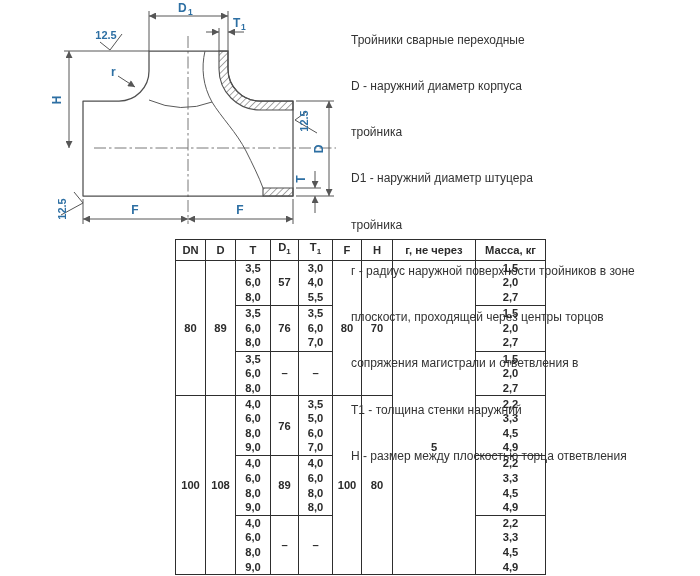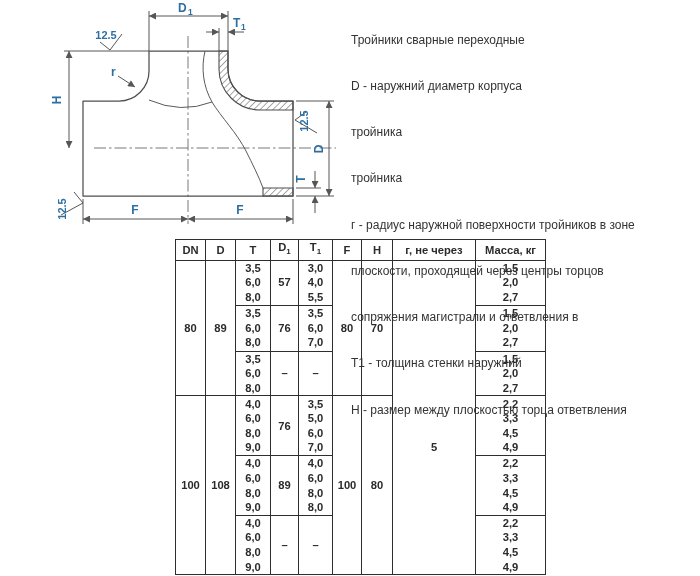--- a/index.html
+++ b/index.html
@@ -93,20 +93,21 @@
   <text class="dim-text" x="305" y="179" text-anchor="middle" transform="rotate(-90 305 179)">T</text>
   <text class="dim-text" x="111" y="76">r</text>
   <text class="dim-text" x="135" y="214" text-anchor="middle">F</text>
   <text class="dim-text" x="240" y="214" text-anchor="middle">F</text>
 </svg>
 
 <div class="legend">
   <div>Тройники сварные переходные</div>
   <div>D - наружний диаметр корпуса</div>
   <div>тройника</div>
+  <div>D1 - наружний диаметр штуцера</div>
   <div>тройника</div>
   <div>г - радиус наружной поверхности тройников в зоне</div>
   <div>плоскости, проходящей через центры торцов</div>
   <div>сопряжения магистрали и ответвления в</div>
   <div>Т1 - толщина стенки наружний</div>
   <div>Н - размер между плоскостью торца ответвления</div>
   
   
   
 </div>

